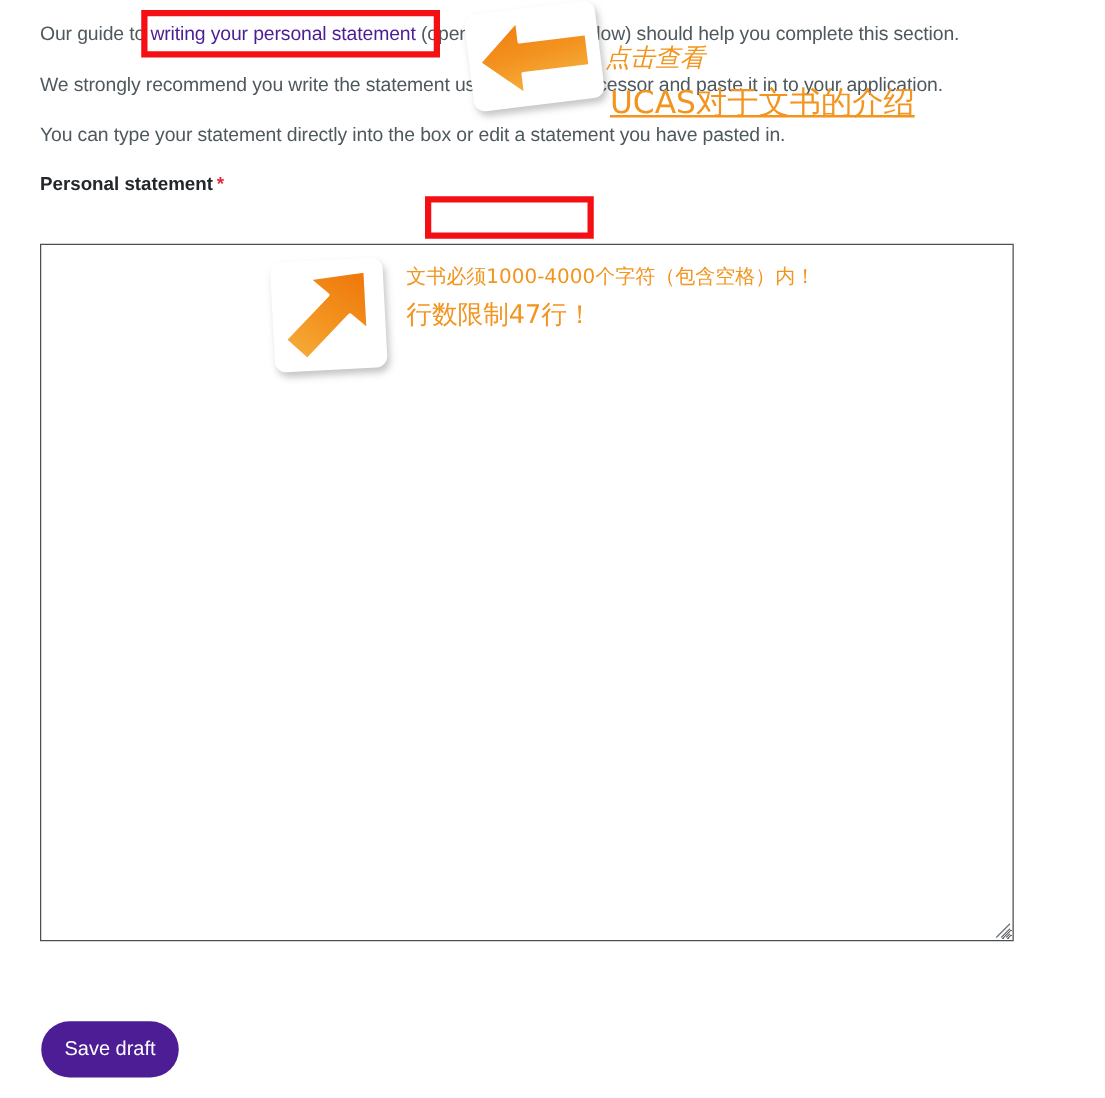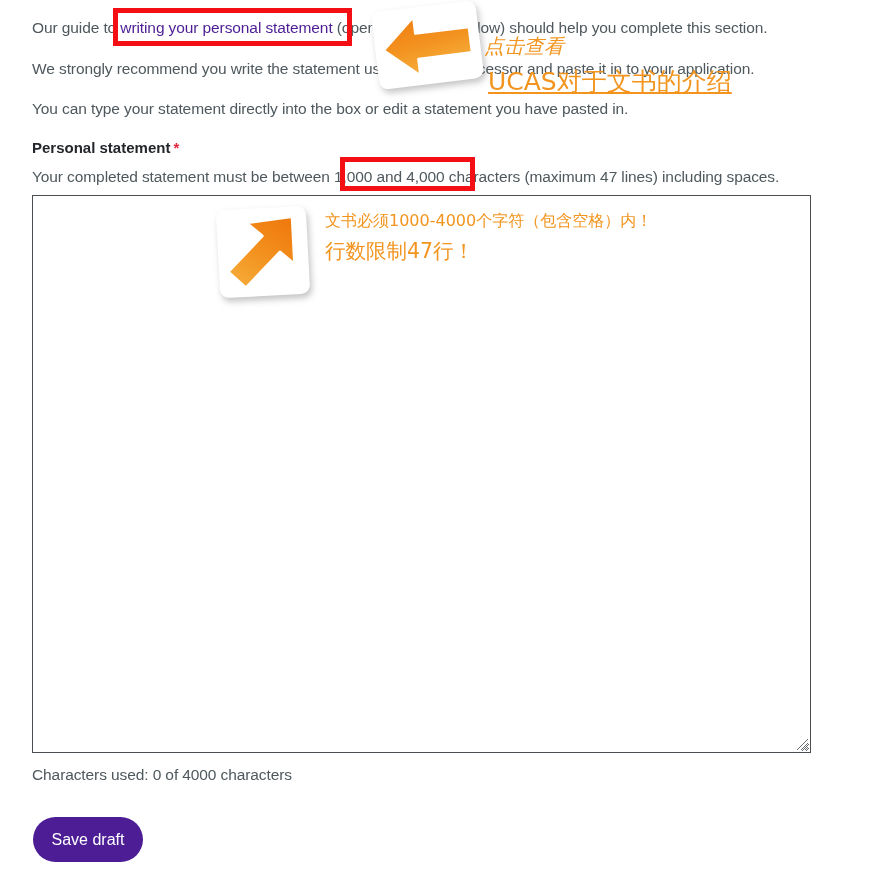--- a/index.html
+++ b/index.html
@@ -249,33 +249,31 @@
     <span>Our guide to </span><a class="ps-link" href="#">writing your personal statement</a><span> (opens in a new window) should help you complete this section.</span>
   </div>
 
   <div class="para" id="para-2">We strongly recommend you write the statement using a word-processor and paste it in to your application.</div>
   <div class="para" id="para-3">You can type your statement directly into the box or edit a statement you have pasted in.</div>
 
   <div id="field-label">
     <span>Personal statement</span><span class="req">*</span>
   </div>
 
-  <div id="field-hint">Your completed statement must be between 1,000 and 4,000 characters (maximum 47 lines) including spaces.</div>
 
   <textarea id="statement-textarea" placeholder="" style=""></textarea>
 
   <svg id="textarea-resize-grip" viewBox="0 0 15 15">
     <g stroke="#6a6f74" stroke-width="1">
       <line x1="13" y1="2" x2="2" y2="13"></line>
       <line x1="13" y1="6" x2="6" y2="13"></line>
       <line x1="13" y1="10" x2="10" y2="13"></line>
     </g>
   </svg>
 
-  <div id="char-counter">Characters used: 0 of 4000 characters</div>
 
   <button id="save-draft-button">Save draft</button>
 
   <div class="red-box" id="red-box-link"></div>
   <div class="red-box" id="red-box-charlimit"></div>
 
   <div class="arrow-card" id="arrow-card-top">
     <svg width="105" height="78" viewBox="0 0 105 78">
       <defs>
         <linearGradient id="gradTop" x1="0" y1="0" x2="0.25" y2="1">

